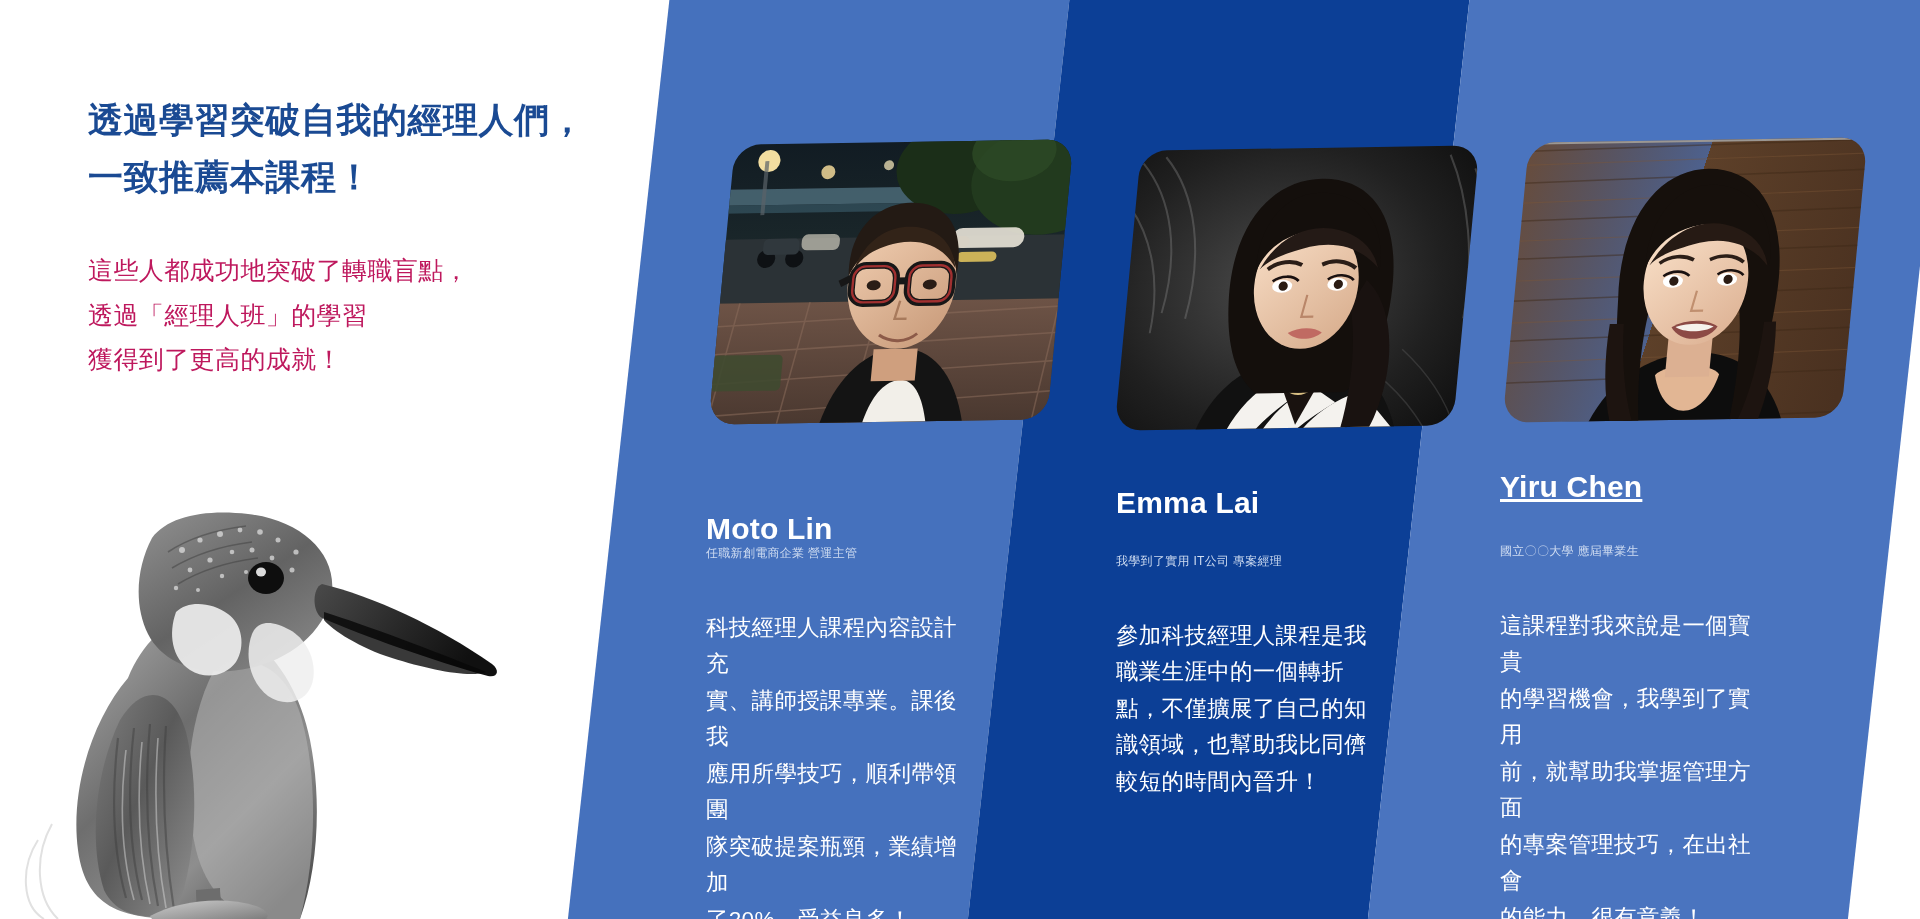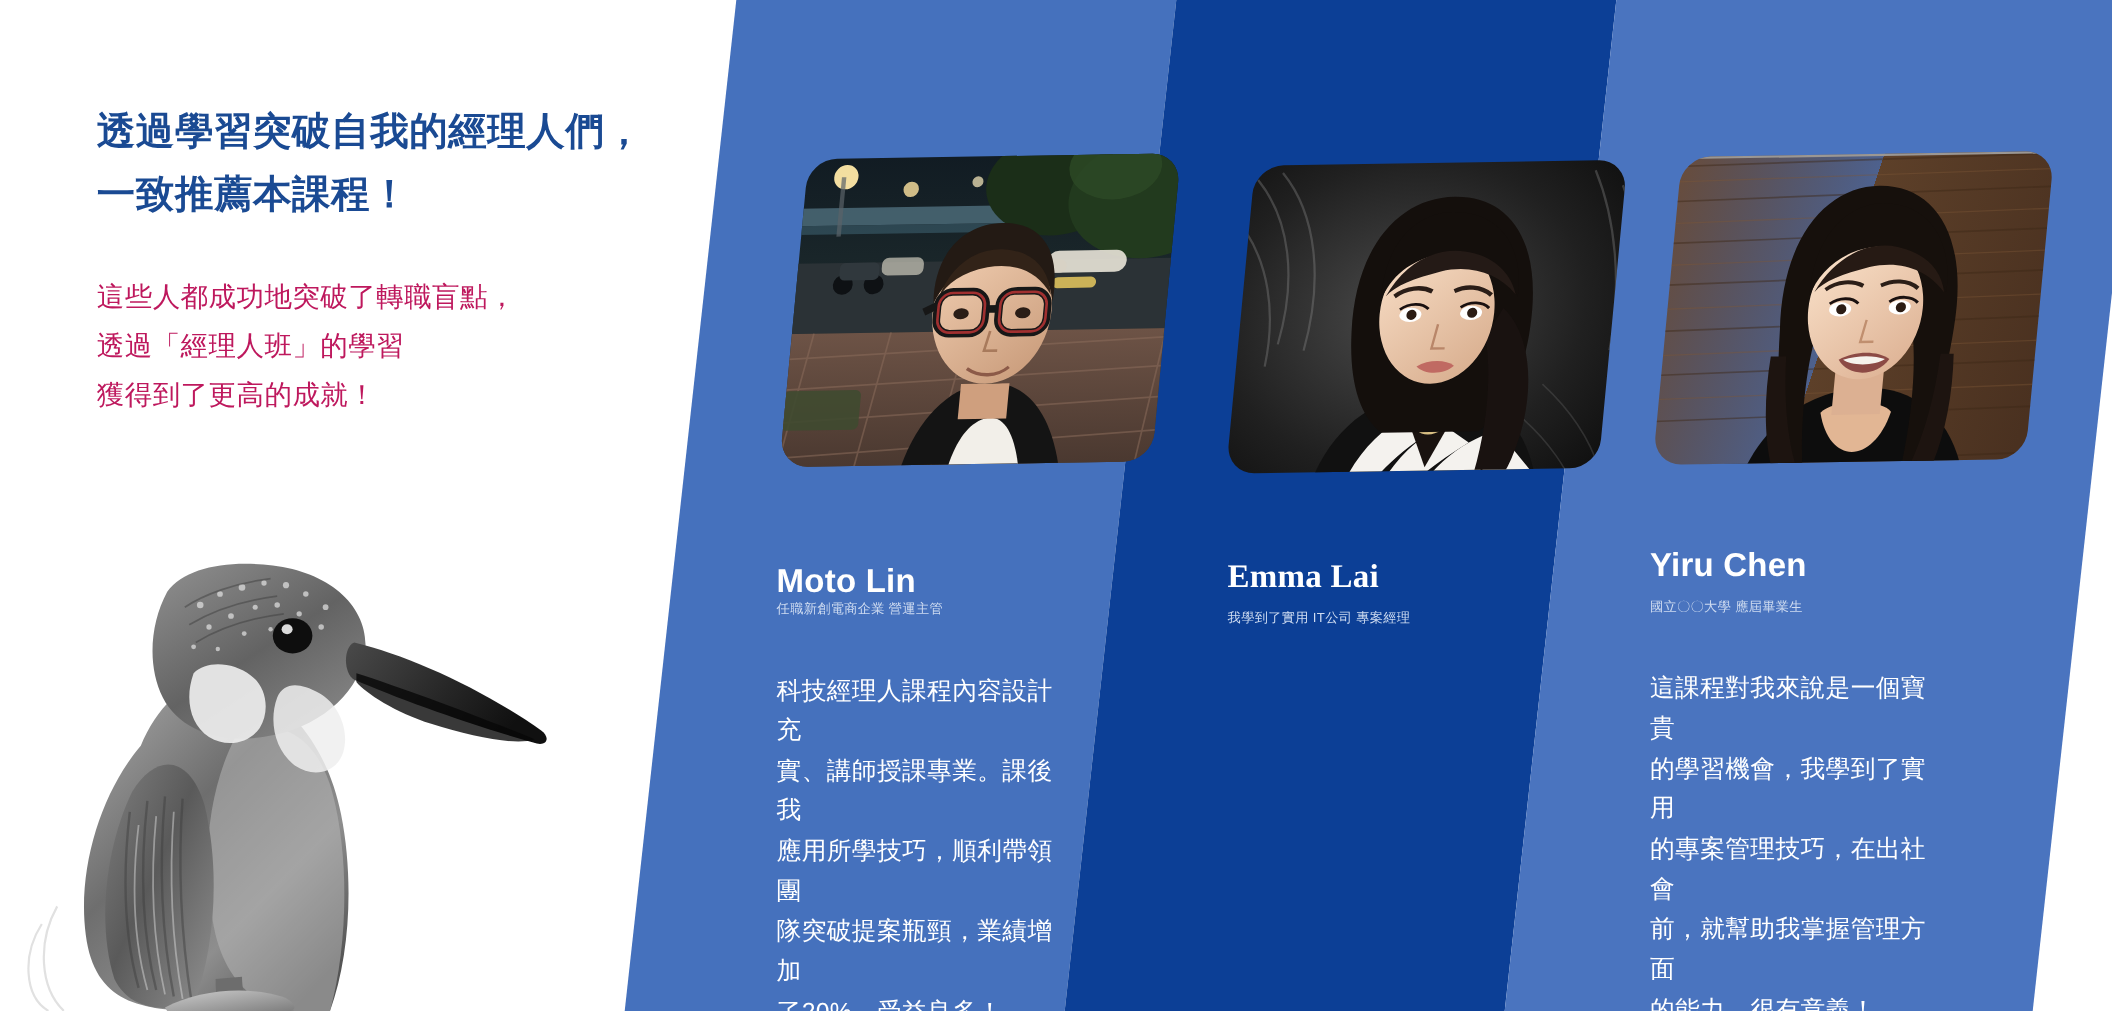--- a/index.html
+++ b/index.html
@@ -66,22 +66,22 @@
   #card-2 .photo-frame { left:70px;  top:148px; }
   #card-3 .photo-frame { left:66px;  top:140px; }
 
   .photo-inner { position:absolute; inset:-6%; }
 
   .person-name {
     position:absolute; font-size:30px; font-weight:bold; color:#ffffff;
     letter-spacing:0.2px; white-space:nowrap;
   }
   #card-1 .person-name { left:46px; top:512px; }
-  #card-2 .person-name { left:58px; top:508px;font-family:Liberation Serif, serif; }
-  #card-3 .person-name { left:50px; top:498px; }
+  #card-2 .person-name { left:58px; top:486px; }
+  #card-3 .person-name { left:50px; top:470px;text-decoration:underline; }
 
   .person-role {
     position:absolute; font-size:12px; color:#cfdcf1;
     letter-spacing:0.3px; white-space:nowrap;
   }
   #card-1 .person-role { left:46px; top:545px; }
   #card-2 .person-role { left:58px; top:553px; }
   #card-3 .person-role { left:50px; top:543px; }
 
   .quote {
@@ -388,20 +388,27 @@
         <path d="M219 149 C227 143 239 144 245 150" fill="none" stroke="#191010" stroke-width="2.6"></path>
 
         <path d="M200 164 L196 186 L208 186" fill="none" stroke="#b98669" stroke-width="2.2"></path>
 
         <path d="M184 202 C194 196 210 196 218 202 C210 210 192 210 184 202 Z" fill="#c06a62"></path>
       </svg>
     </div>
   </div>
   <div class="person-name">Emma Lai</div>
   <div class="person-role">我學到了實用 IT公司 專案經理</div>
+  <div class="quote">
+    <span class="l">參加科技經理人課程是我</span>
+    <span class="l">職業生涯中的一個轉折</span>
+    <span class="l">點，不僅擴展了自己的知</span>
+    <span class="l">識領域，也幫助我比同儕</span>
+    <span class="l">較短的時間內晉升！</span>
+  </div>
 </div>
 
 <div class="card" id="card-3">
   <div class="photo-frame">
     <div class="photo-inner">
       <svg width="400" height="340" viewBox="0 0 400 340" preserveAspectRatio="xMidYMid slice" xmlns="http://www.w3.org/2000/svg">
         <defs>
           <linearGradient id="wood3" x1="0" y1="0" x2="1" y2="0.2">
             <stop offset="0%" stop-color="#6d4b32"></stop>
             <stop offset="50%" stop-color="#55392552"></stop>
@@ -471,17 +478,17 @@
         <path d="M180 204 C194 196 214 196 226 204 C216 220 190 220 180 204 Z" fill="#8c4a45"></path>
         <path d="M184 204 C196 200 212 200 222 204 C214 210 192 210 184 204 Z" fill="#f6f2ec"></path>
       </svg>
     </div>
   </div>
   <div class="person-name">Yiru Chen</div>
   <div class="person-role">國立〇〇大學 應屆畢業生</div>
   <div class="quote">
     <span class="l">這課程對我來說是一個寶貴</span>
     <span class="l">的學習機會，我學到了實用</span>
+    <span class="l">前，就幫助我掌握管理方面</span>
     <span class="l">的專案管理技巧，在出社會</span>
-    <span class="l">前，就幫助我掌握管理方面</span>
     <span class="l">的能力，很有意義！</span>
   </div>
 </div>
 
 </body></html>

